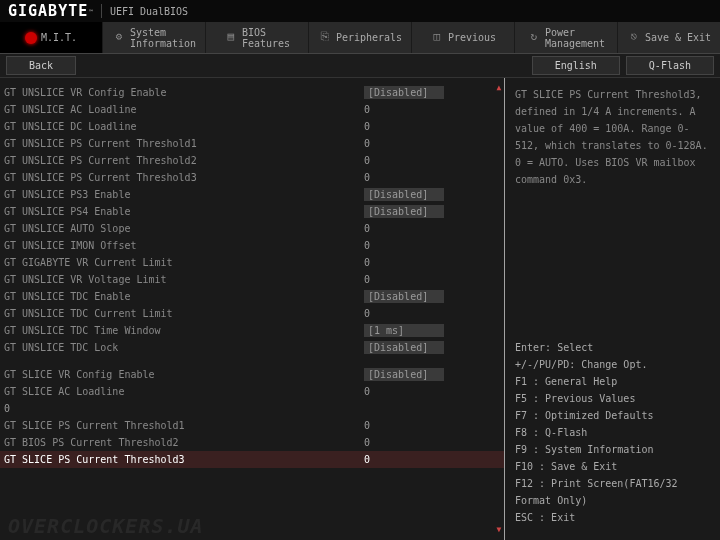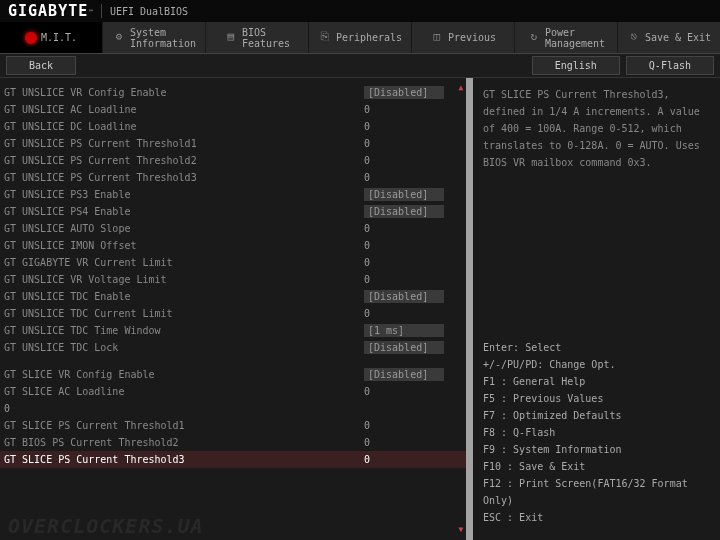--- a/index.html
+++ b/index.html
@@ -14,21 +14,21 @@
 .tab.active{background:#000000}
 .tab .dot{width:12px;height:12px;border-radius:50%;background:#c00;box-shadow:0 0 4px #f00}
 .tab .icon{width:14px;height:14px;display:flex;align-items:center;justify-content:center;font-size:11px;color:#888}
 .tab .lbl{white-space:pre-line;text-align:left}
 .tab:last-child{border-right:none}
 .bar{height:24px;background:#1c1c1c;display:flex;align-items:center;padding:0 6px;gap:6px;border-bottom:1px solid #333}
 .btn{background:#2a2a2a;color:#ccc;padding:3px 22px;border:1px solid #444;cursor:pointer;font-size:10px}
 .spacer{flex:1}
 .main{display:flex;height:calc(540px - 22px - 32px - 24px);position:relative}
 .left{flex:1;overflow:hidden;padding:6px 0;position:relative}
-.right{width:254px;border-left:7px solid #a3a3a3;padding:8px 10px;display:flex;flex-direction:column}
+.right{width:216px;border-left:1px solid #a3a3a3;padding:8px 10px;display:flex;flex-direction:column}
 .help{color:#888;line-height:1.7;flex:0 0 auto}
 .keys{margin-top:auto;color:#aaa;line-height:1.7;padding-bottom:6px}
 .row{display:flex;height:17px;align-items:center;padding:0 4px}
 .row.sel{background:#3a2020;color:#fff}
 .row .k{flex:0 0 360px;white-space:nowrap;overflow:hidden}
 .row .v{flex:1;color:#999}
 .row.sel .v{color:#fff}
 .row .v.box{background:#3a3a3a;padding:1px 4px;max-width:80px}
 .scrolltrack{position:absolute;right:1px;top:6px;bottom:6px;width:8px}
 .arrow{width:8px;height:8px;font-size:8px;color:#c44;line-height:8px;text-align:center}

